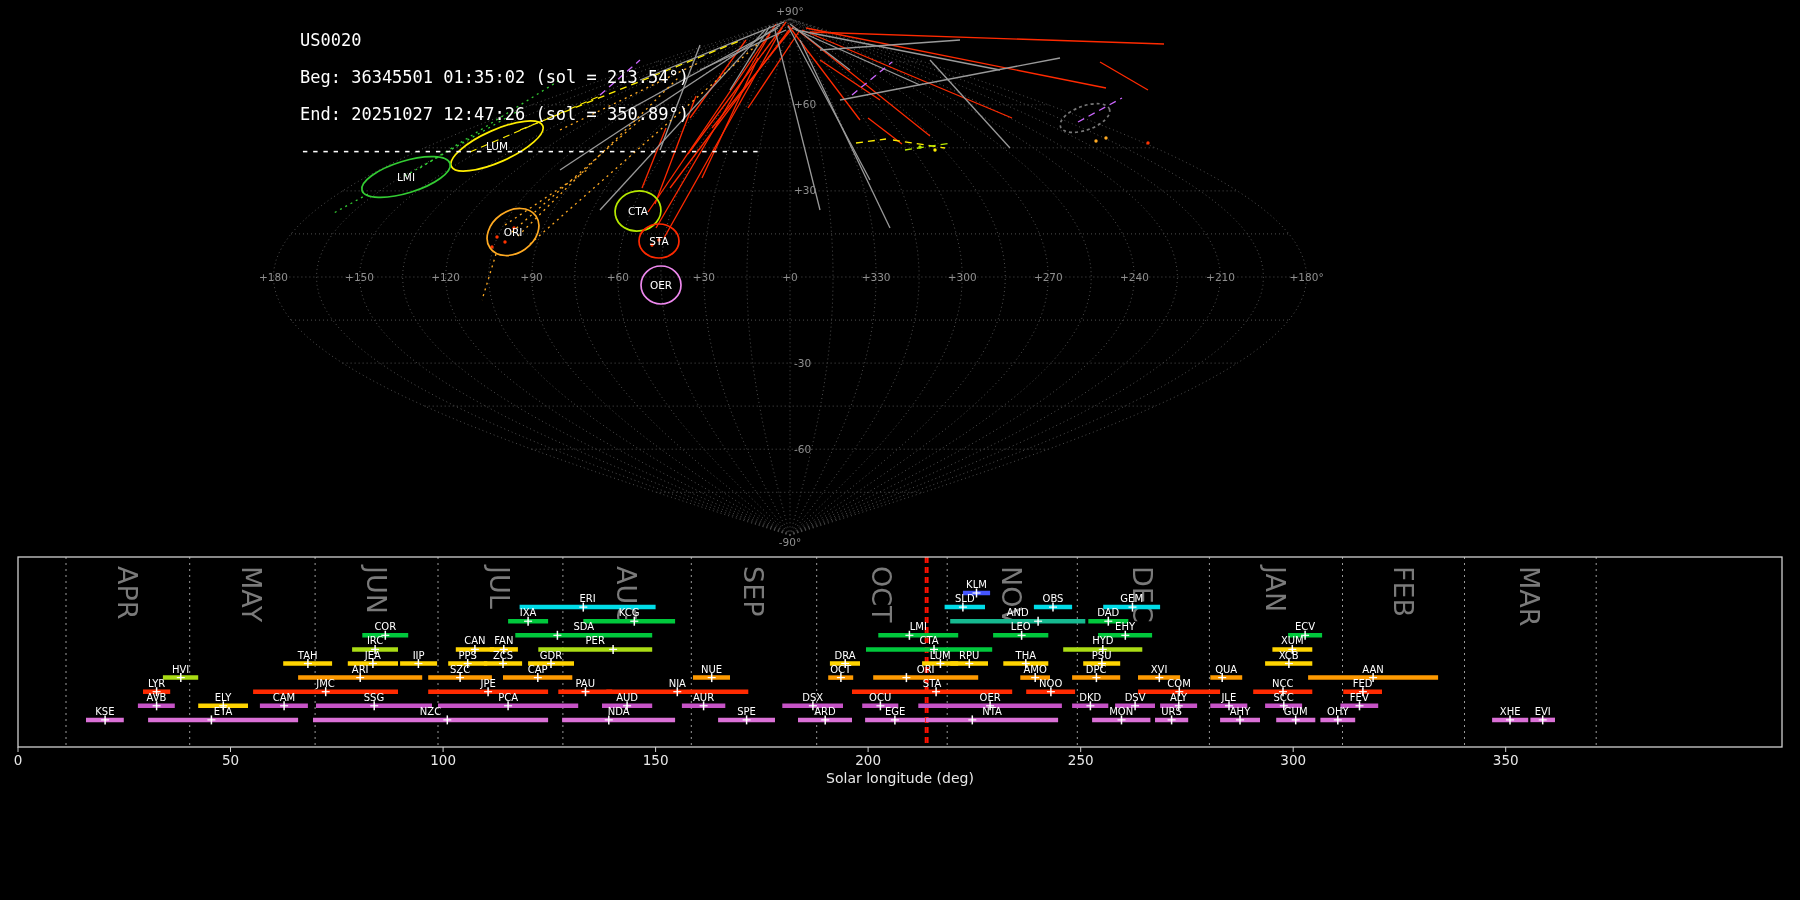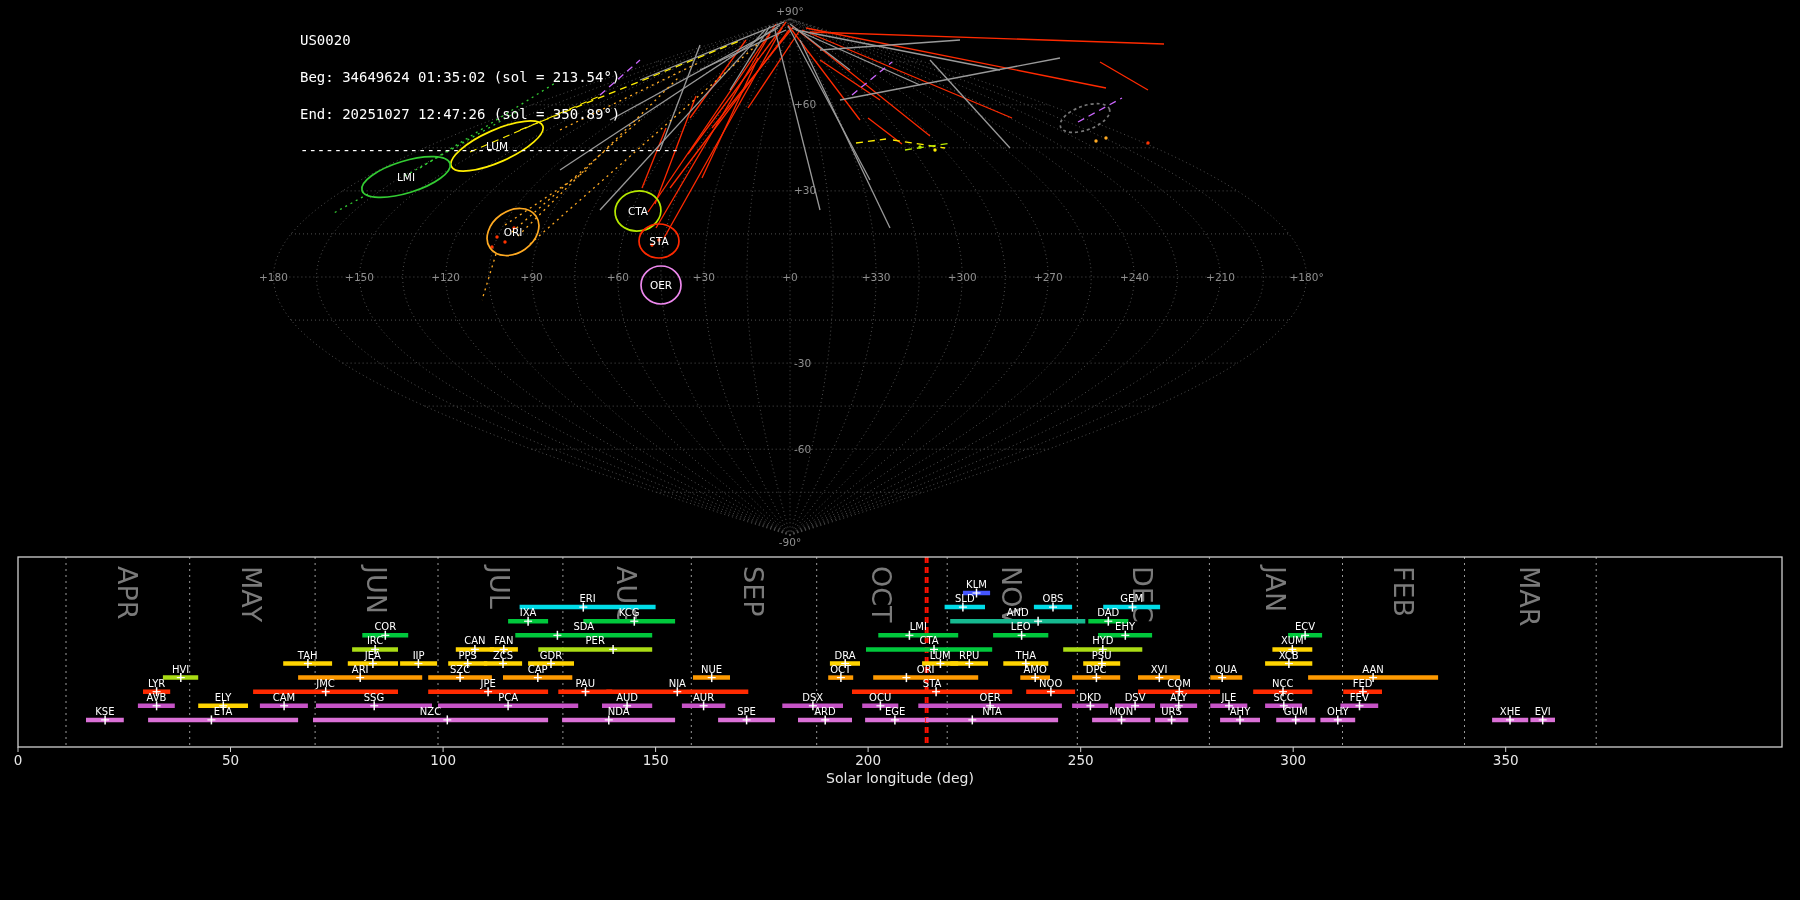--- a/index.html
+++ b/index.html
@@ -1,20 +1,20 @@
 <!DOCTYPE html>
 <html><head>
 <meta charset="utf-8">
 <style>
   html,body{margin:0;padding:0;background:#000;}
   #stage{position:relative;width:1800px;height:900px;background:#000;overflow:hidden;font-family:"DejaVu Sans",sans-serif;}
   svg{position:absolute;left:0;font-family:"DejaVu Sans",sans-serif;}
   #skymap{top:0;}
   #timeline{top:552px;}
-  #info{position:absolute;left:300px;top:10px;color:#ffffff;font-family:"DejaVu Sans Mono",monospace;font-size:14px;line-height:12.2px;white-space:pre;z-index:5;}
+  #info{position:absolute;left:300px;top:10px;color:#ffffff;font-family:"DejaVu Sans Mono",monospace;font-size:17px;line-height:12.2px;white-space:pre;z-index:5;}
 </style>
 </head>
 <body>
 
 <div id="stage">
   <svg id="skymap" width="1800" height="552" viewBox="0 0 1800 552">
       <g stroke="#4f4f4f" fill="none" stroke-width="1" stroke-dasharray="1 3">
         <line x1="656.3" y1="492.3" x2="923.7" y2="492.3"></line>
         <line x1="531.7" y1="449.2" x2="1048.3" y2="449.2"></line>
         <line x1="424.7" y1="406.1" x2="1155.3" y2="406.1"></line>
@@ -742,17 +742,17 @@
         <text x="1080.7" y="213" fill="#e8e8e8" font-size="13.5" text-anchor="middle">250</text>
         <line x1="1293.2" y1="195" x2="1293.2" y2="200" stroke="#d0d0d0" stroke-width="1"></line>
         <text x="1293.2" y="213" fill="#e8e8e8" font-size="13.5" text-anchor="middle">300</text>
         <line x1="1505.7" y1="195" x2="1505.7" y2="200" stroke="#d0d0d0" stroke-width="1"></line>
         <text x="1505.7" y="213" fill="#e8e8e8" font-size="13.5" text-anchor="middle">350</text>
         <text x="900" y="231" fill="#e8e8e8" font-size="14" text-anchor="middle">Solar longitude (deg)</text>
       </g>
     </svg>
   <div id="info">
     <div>US0020</div>
-    <div>Beg: 34649624 01:35:02 (sol = 213.54°)</div>
+    <div>Beg: 36345501 01:35:02 (sol = 213.54°)</div>
     <div>End: 20251027 12:47:26 (sol = 350.89°)</div>
     <div>---------------------------------------------</div>
   </div>
 </div>
 
 </body></html>

